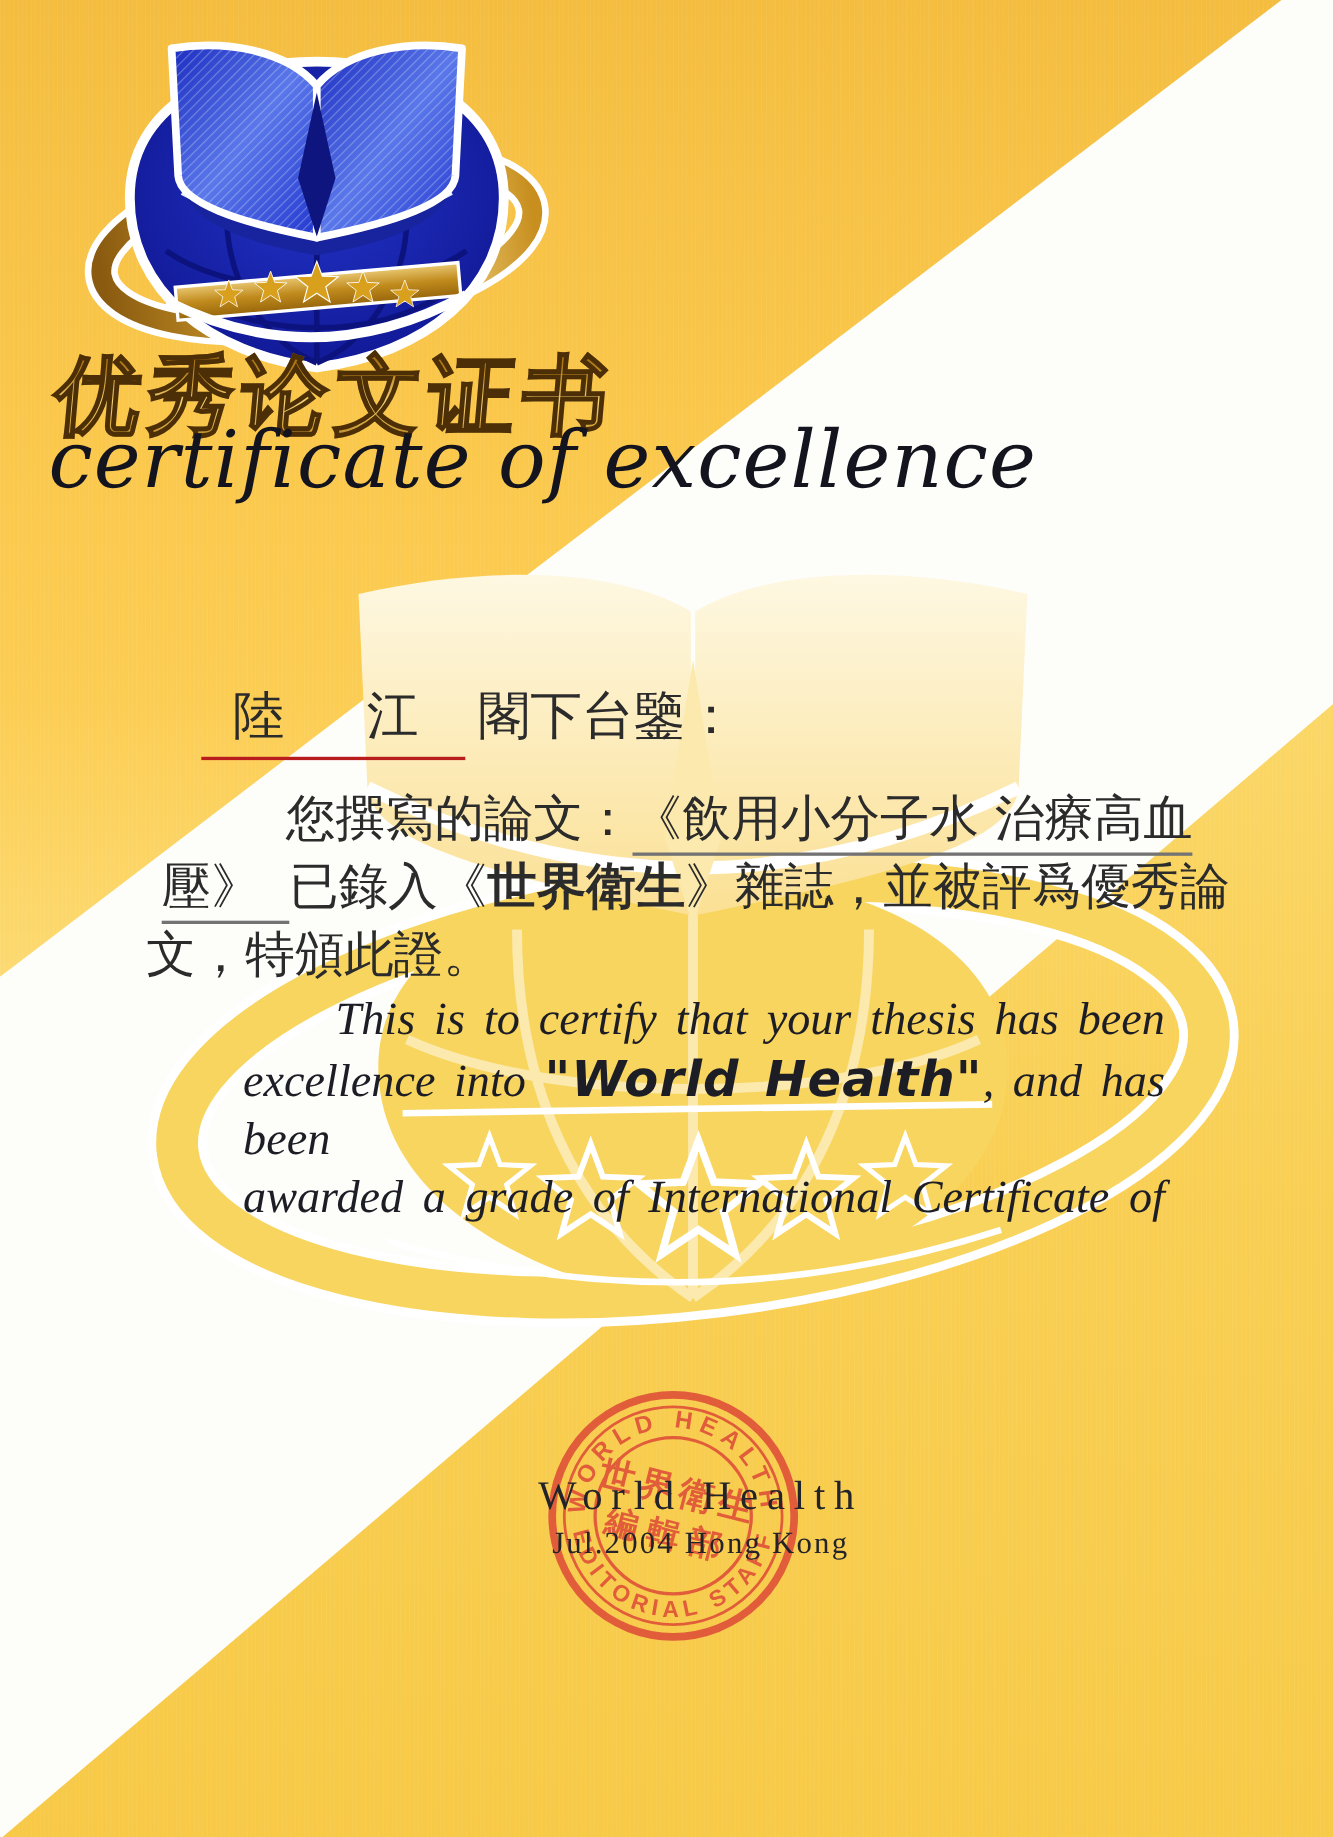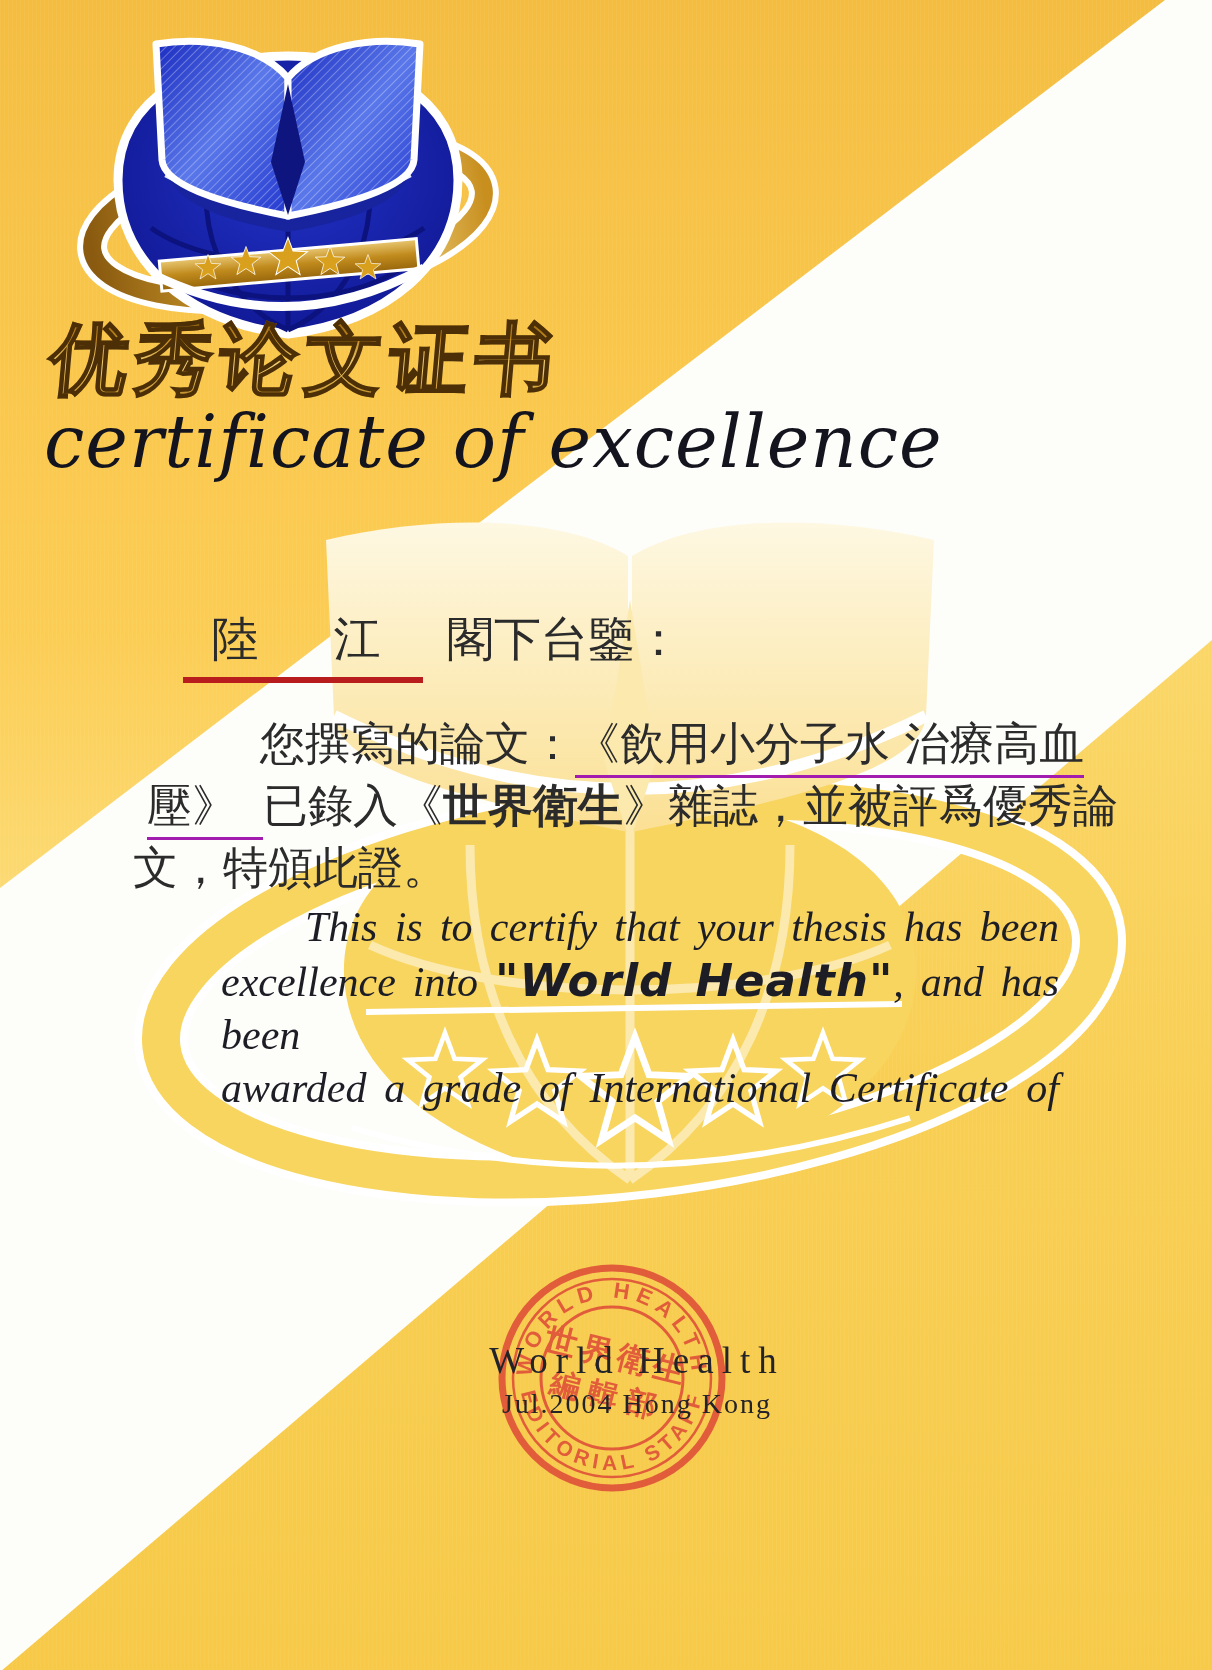--- a/index.html
+++ b/index.html
@@ -21,34 +21,34 @@
 
   
   .title-cn{left:50px;top:308px;font-family:"DejaVu Sans",sans-serif;font-weight:bold;
     font-size:78px;letter-spacing:7px;transform:skewX(-5deg);color:#b5831f;white-space:nowrap;}
   @supports (-webkit-background-clip:text){
     .title-cn{background:linear-gradient(180deg,#7c4d05 0%,#c18a1e 30%,#f2d178 55%,#e2b44a 70%,#8d5d07 100%);
       -webkit-background-clip:text;background-clip:text;color:transparent;
       -webkit-text-stroke:2px #4c2f06;}
   }
   
-  .title-en{left:44px;top:400px;font-family:"DejaVu Serif",serif;font-style:italic;
+  .title-en{left:44px;top:376px;font-family:"DejaVu Serif",serif;font-style:italic;
     font-size:72px;color:#14141e;letter-spacing:1px;white-space:nowrap;}
 
   
   .cjk{font-family:"DejaVu Sans",sans-serif;color:#2b2b2b;}
   .recipient{left:183px;top:608px;font-size:47px;white-space:nowrap;}
   .name-underline{display:inline-block;min-width:240px;text-align:center;
-    border-bottom:6px solid #b91c1c;padding-bottom:6px;letter-spacing:14px;}
-  .salutation{margin-left:24px;}
+    border-bottom:3px solid #b91c1c;padding-bottom:6px;letter-spacing:14px;margin-top:11px;}
+  .salutation{margin-left:12px;}
   .bodyline{font-size:45px;white-space:nowrap;}
   .l1{left:260px;top:714px;}
   .l2{left:147px;top:776px;}
   .l3{left:133px;top:838px;text-align:right;}
-  .u{border-bottom:3px solid #a21caf;padding-bottom:5px;}
+  .u{border-bottom:3px solid #737373;padding-bottom:5px;}
   .u-tail{padding-right:26px;}
   .bold-cn{font-weight:bold;}
 
   
   .en-block{left:173px;top:901px;width:886px;font-family:"Liberation Serif",serif;
     font-style:italic;font-size:42px;color:#1d1d26;line-height:53px;}
   .en-line{text-align:justify;text-align-last:justify;white-space:normal;margin-left:48px;}
   .en-line.first{padding-left:84px;}
   .en-line.last{text-align:left;text-align-last:left;}
   .wh{font-family:"DejaVu Sans",sans-serif;font-weight:bold;font-size:45px;letter-spacing:1px;}

